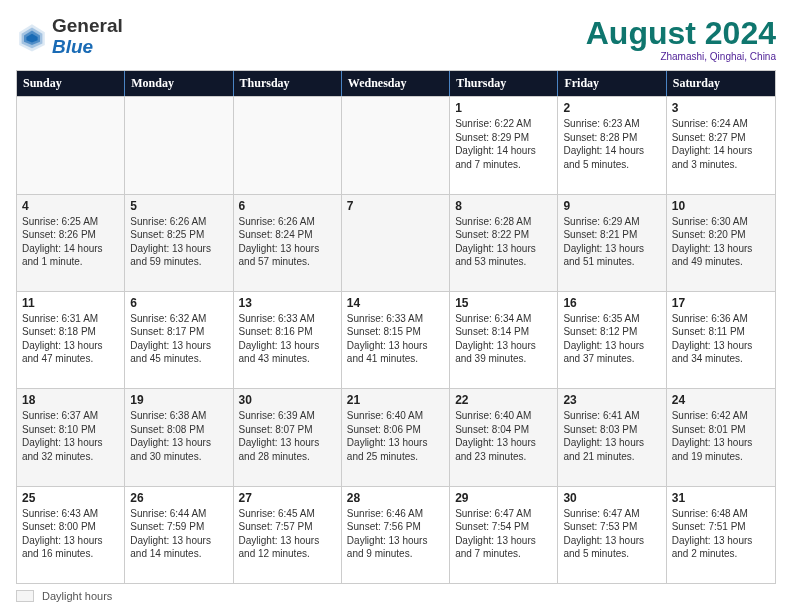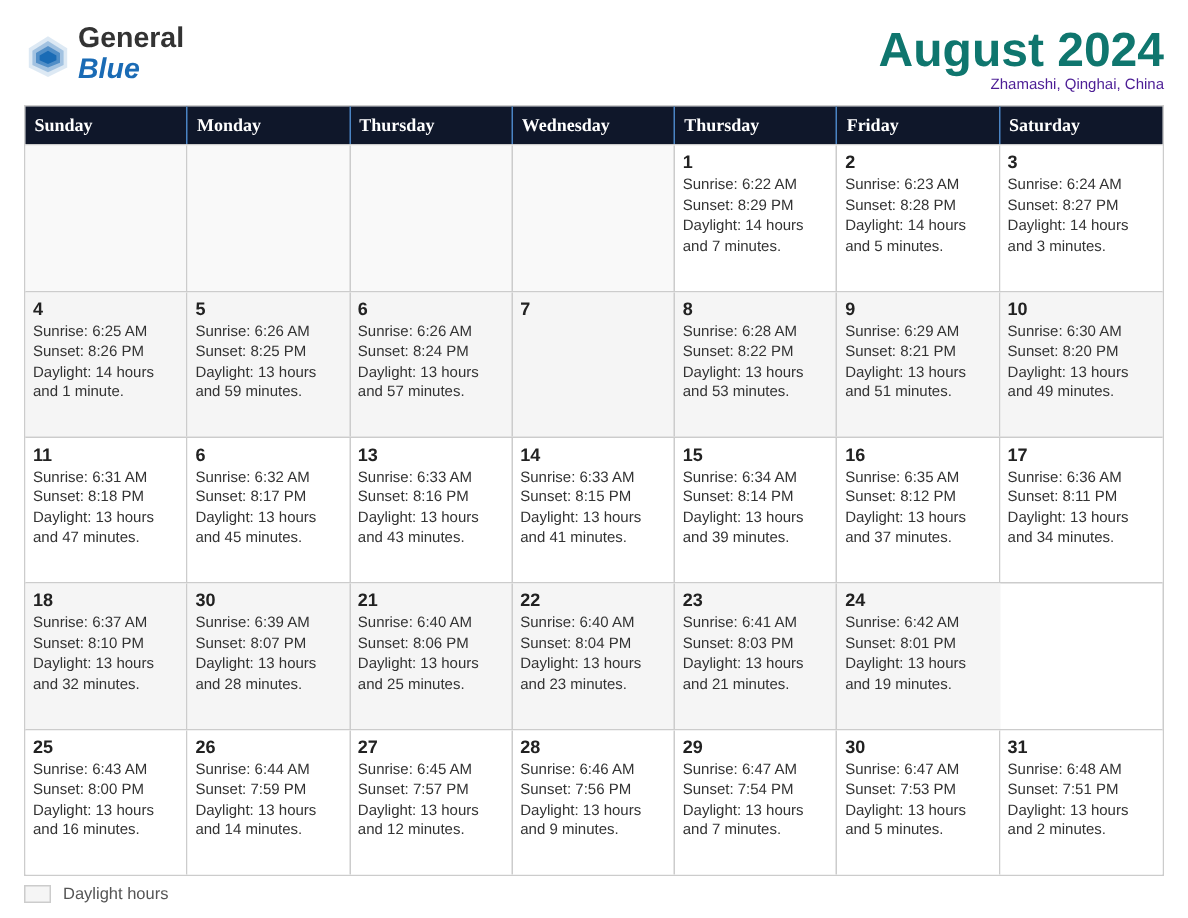--- a/index.html
+++ b/index.html
@@ -268,20 +268,26 @@
           </div>
         </div>
         <div class="cal-row">
           <div class="cal-cell shade">
             <span class="day-num">18</span>
             <div class="cell-text" style="white-space: pre-line;">Sunrise: 6:37 AM
 Sunset: 8:10 PM
 Daylight: 13 hours and 32 minutes.</div>
           </div>
           <div class="cal-cell shade">
+            <span class="day-num">19</span>
+            <div class="cell-text" style="white-space: pre-line;">Sunrise: 6:38 AM
+Sunset: 8:08 PM
+Daylight: 13 hours and 30 minutes.</div>
+          </div>
+          <div class="cal-cell shade">
             <span class="day-num">30</span>
             <div class="cell-text" style="white-space: pre-line;">Sunrise: 6:39 AM
 Sunset: 8:07 PM
 Daylight: 13 hours and 28 minutes.</div>
           </div>
           <div class="cal-cell shade">
             <span class="day-num">21</span>
             <div class="cell-text" style="white-space: pre-line;">Sunrise: 6:40 AM
 Sunset: 8:06 PM
 Daylight: 13 hours and 25 minutes.</div>

